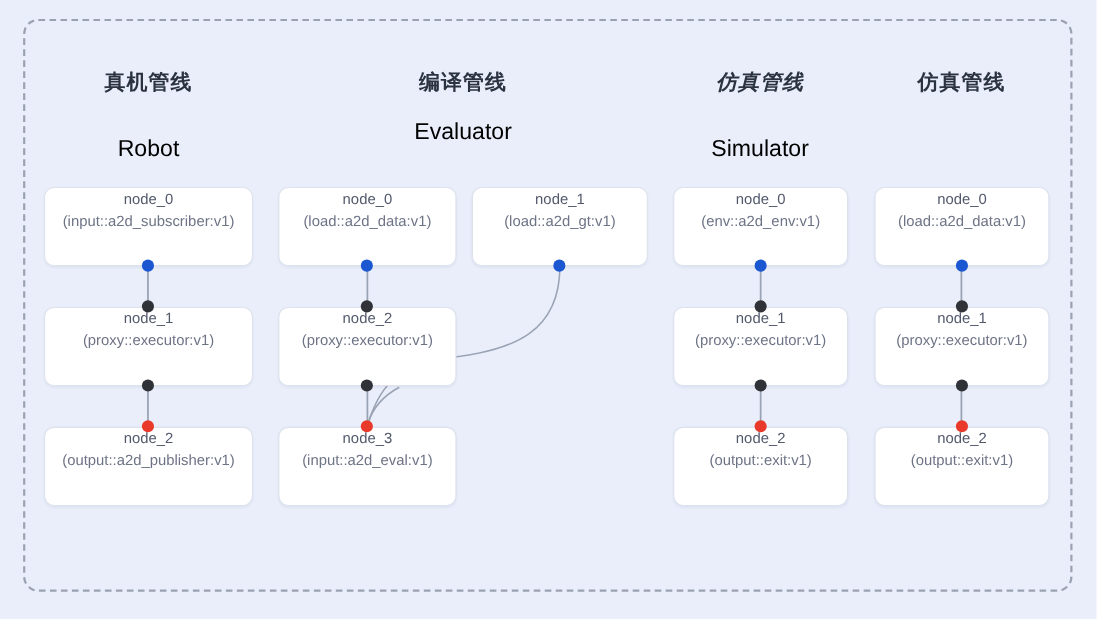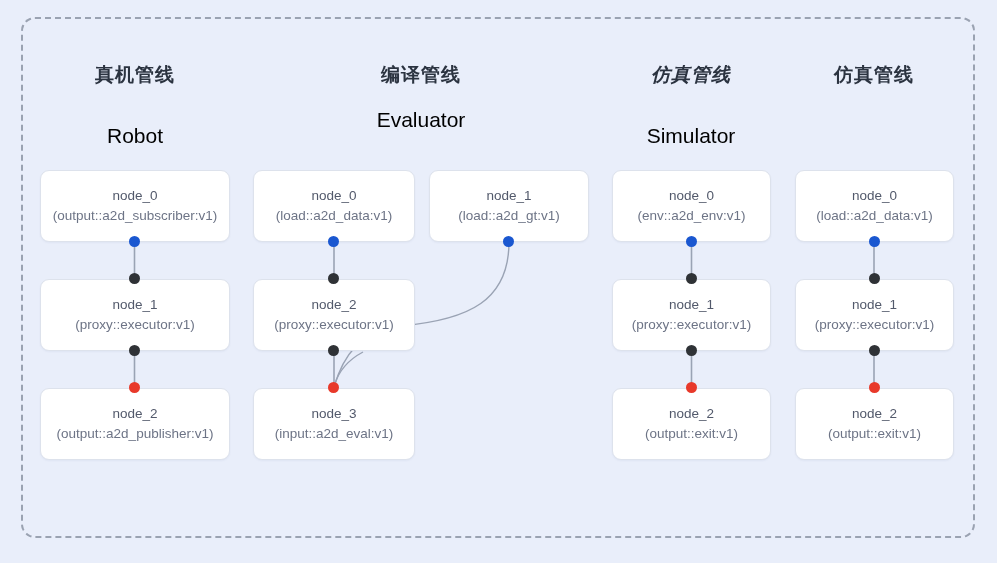--- a/index.html
+++ b/index.html
@@ -44,21 +44,21 @@
   }
   .node-card {
     position: absolute;
     background: #ffffff;
     border: 1px solid #dde2ec;
     border-radius: 9px;
     box-sizing: border-box;
     display: flex;
     flex-direction: column;
     align-items: center;
-    justify-content: center;
+    justify-content: flex-start;
     z-index: 3;
     box-shadow: 0 1px 2px rgba(40,60,110,0.05);
   }
   .node-title {
     font-size: 13.5px;
     color: #52596b;
     line-height: 20px;
     white-space: nowrap;
   }
   .node-sub {
@@ -137,21 +137,21 @@
     <line class="edge-line" x1="691.5" y1="350" x2="691.5" y2="387"></line>
 
     <line class="edge-line" x1="874" y1="241" x2="874" y2="278"></line>
     <line class="edge-line" x1="874" y1="350" x2="874" y2="387"></line>
 
     <path class="edge-curve" d="M 509 242 C 509 300, 470 320, 400 326 C 360 331, 343 356, 334 387"></path>
   </svg>
 
   <div class="node-card" style="left:40px; top:170px; width:190px; height:72px;">
     <div class="node-title">node_0</div>
-    <div class="node-sub">(output::a2d_subscriber:v1)</div>
+    <div class="node-sub">(input::a2d_subscriber:v1)</div>
   </div>
   <div class="node-card" style="left:40px; top:279px; width:190px; height:72px;">
     <div class="node-title">node_1</div>
     <div class="node-sub">(proxy::executor:v1)</div>
   </div>
   <div class="node-card" style="left:40px; top:388px; width:190px; height:72px;">
     <div class="node-title">node_2</div>
     <div class="node-sub">(output::a2d_publisher:v1)</div>
   </div>
 

